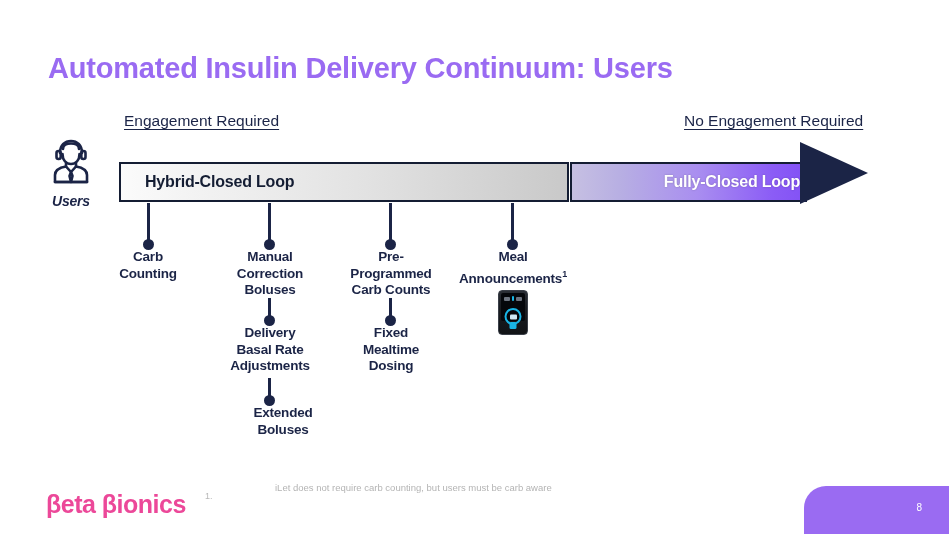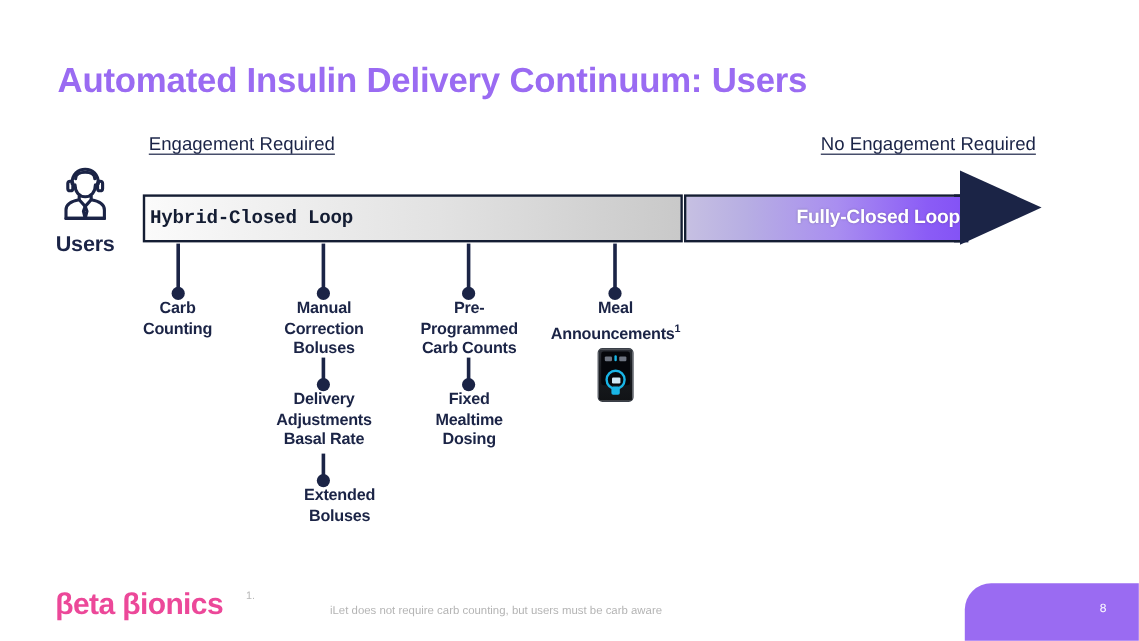--- a/index.html
+++ b/index.html
@@ -32,38 +32,38 @@
     white-space:nowrap;
   }
   #eng-left{left:124px;top:112px;}
   #eng-right{left:684px;top:112px;}
 
   
   .user-block{position:absolute;left:40px;top:135px;width:62px;text-align:center;}
   .user-block svg{display:block;margin:0 auto;}
   .user-caption{
     margin-top:2px;
-    font-size:18px;font-weight:bold;color:#1b2447;
-    letter-spacing:-0.2px;
+    font-size:14px;font-weight:bold;color:#1b2447;
+    letter-spacing:-0.2px;
+    font-style:italic;
   }
 
   
   .bar-hybrid{
     position:absolute;left:119px;top:162px;
     width:450px;height:40px;
     background:linear-gradient(to right,#fbfbfb 0%,#f2f2f2 18%,#e2e2e2 55%,#c9c9c9 100%);
     border:2px solid #141d33;
     box-sizing:border-box;
     display:flex;align-items:center;
   }
   .bar-hybrid span{
-    margin-left:4px;
+    margin-left:24px;
     font-size:16px;font-weight:bold;color:#141d33;
     letter-spacing:-0.2px;
-    font-family:Liberation Mono, monospace;
   }
   .bar-fully{
     position:absolute;left:570px;top:162px;
     width:232px;height:40px;
     background:linear-gradient(to right,#c6c0e2 0%,#b7aee3 22%,#a98ef0 55%,#8b5cf6 88%,#8453f5 100%);
     border:2px solid #141d33;
     box-sizing:border-box;
     display:flex;align-items:center;justify-content:flex-end;
   }
   .bar-fully span{
@@ -137,21 +137,21 @@
   .logo{
     position:absolute;left:46px;top:490px;
     font-size:25px;font-weight:bold;color:#ec4899;
     letter-spacing:-0.5px;white-space:nowrap;
   }
   .fn-num{
     position:absolute;left:205px;top:491px;
     font-size:9px;color:#b8b8b8;
   }
   .fn-text{
-    position:absolute;left:228px;top:504px;
+    position:absolute;left:228px;top:482px;
     font-size:9.5px;color:#b4b4b4;white-space:nowrap;padding-left:47px;
   }
   .page-badge{
     position:absolute;left:804px;top:486px;
     width:145px;height:48px;
     background:#9a6bf2;
     border-top-left-radius:22px;
   }
   .page-num{
     position:absolute;right:27px;top:16px;
@@ -232,22 +232,22 @@
     <div>Carb Counts</div>
   </div>
 
   <div class="node" style="left:443px;top:249px;width:140px;">
     <div>Meal</div>
     <div><span>Announcements</span><sup>1</sup></div>
   </div>
 
   <div class="node" style="left:205px;top:325px;width:130px;">
     <div>Delivery</div>
+    <div>Basal Rate</div>
     <div>Adjustments</div>
-    <div>Basal Rate</div>
   </div>
 
   <div class="node" style="left:326px;top:325px;width:130px;">
     <div>Fixed</div>
     <div>Mealtime</div>
     <div>Dosing</div>
   </div>
 
   <div class="node" style="left:218px;top:405px;width:130px;">
     <div>Extended</div>

